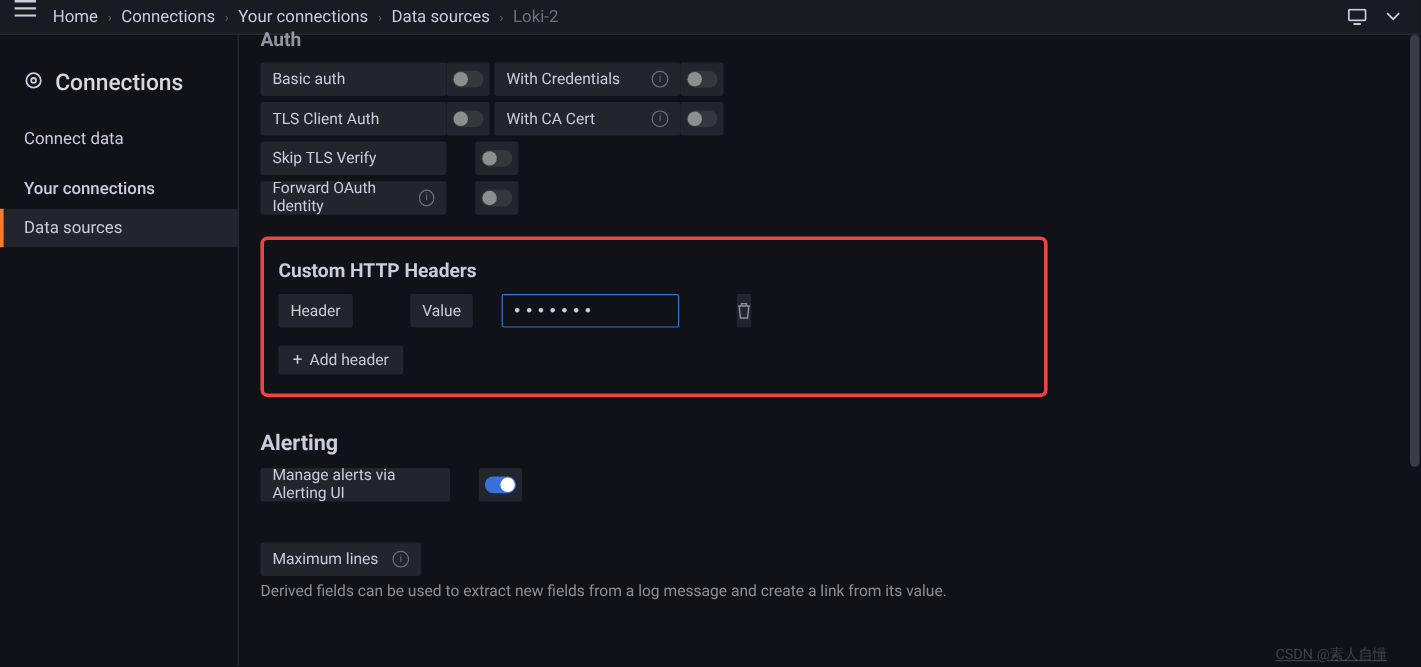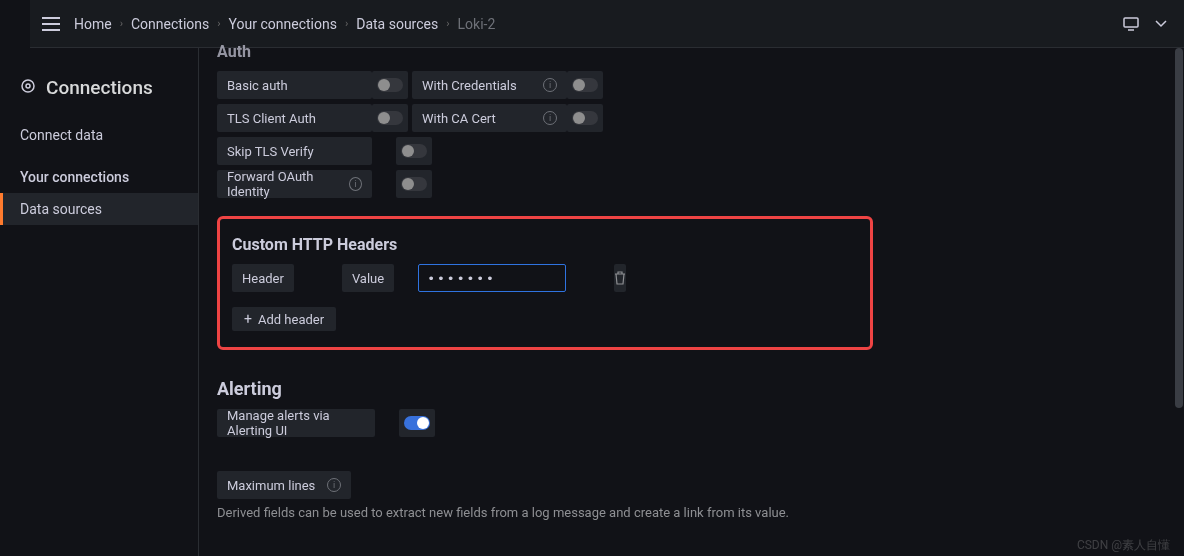--- a/index.html
+++ b/index.html
@@ -1,18 +1,18 @@
 <!DOCTYPE html>
 <html><head>
   <meta charset="utf-8">
   <style>
     * { margin: 0; padding: 0; box-sizing: border-box; font-family: -apple-system, BlinkMacSystemFont, "Segoe UI", Roboto, sans-serif; }
     body { background: #111217; color: #ccccdc; width: 1184px; height: 556px; overflow: hidden; position: relative; }
     
-    .top-bar { height: 48px; background: #181b1f; border-bottom: 1px solid #2a2d32; display: flex; align-items: center; padding: 0 12px; gap: 12px; margin-left: 30px; }
+    .top-bar { height: 29px; background: #181b1f; border-bottom: 1px solid #2a2d32; display: flex; padding: 0 12px; gap: 12px; }
     .hamburger { width: 20px; cursor: pointer; }
     .hamburger svg { display: block; }
     .breadcrumb { display: flex; align-items: center; gap: 8px; font-size: 14px; }
     .breadcrumb a { color: #ccccdc; text-decoration: none; }
     .breadcrumb .sep { color: #666; font-size: 11px; }
     .breadcrumb .current { color: #6e7178; }
     .top-bar-right { margin-left: auto; display: flex; gap: 8px; align-items: center; }
     .top-icon { width: 22px; height: 22px; display: flex; align-items: center; justify-content: center; cursor: pointer; color: #ccccdc; }
     
     .main-layout { display: flex; height: calc(100% - 30px); }
@@ -51,21 +51,21 @@
     .trash-btn { width: 36px; height: 28px; background: #22252b; border-radius: 2px; display: flex; align-items: center; justify-content: center; cursor: pointer; }
     .spacer-sm { width: 4px; }
     
     .add-btn { background: #22252b; border: none; color: #ccccdc; height: 24px; padding: 0 12px; font-size: 13px; border-radius: 2px; display: inline-flex; align-items: center; gap: 6px; cursor: pointer; margin-top: 10px; }
     .plus { font-size: 14px; }
     
     .desc-text { font-size: 13px; color: #8e8f93; margin: 6px 0 12px 0; }
     
     .num-input { background: #111217; border: 1px solid #2c3235; height: 28px; width: 98px; padding: 0 8px; color: #6e7178; font-size: 13px; border-radius: 2px; }
     
-    .watermark { position: absolute; bottom: 2px; right: 14px; font-size: 12px; color: rgba(200,200,200,0.25); }
+    .watermark { position: absolute; bottom: 2px; right: 28px; font-size: 12px; color: rgba(200,200,200,0.25); text-decoration: underline; }
     
     .auth-group { display: flex; gap: 0; }
   </style>
 </head>
 <body>
 
 <div class="top-bar">
   <div class="hamburger">
     <svg width="18" height="14" viewBox="0 0 18 14">
         <path d="M0 1h18M0 7h18M0 13h18" stroke="#ccccdc" stroke-width="2"></path>

